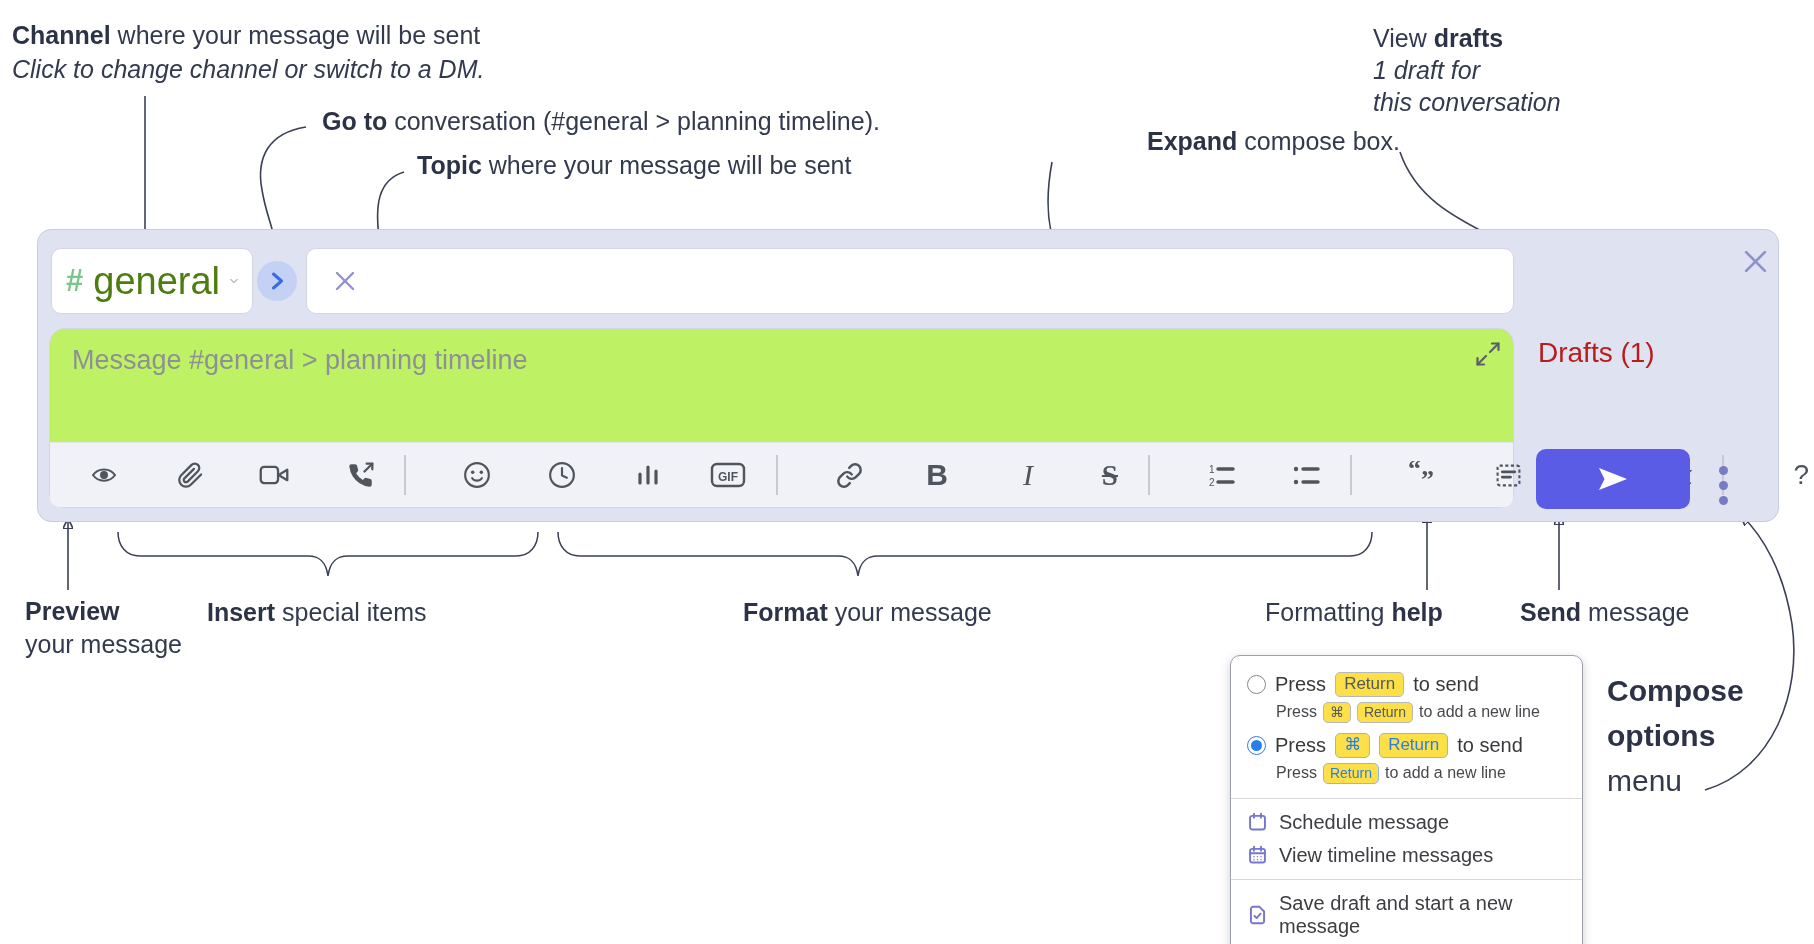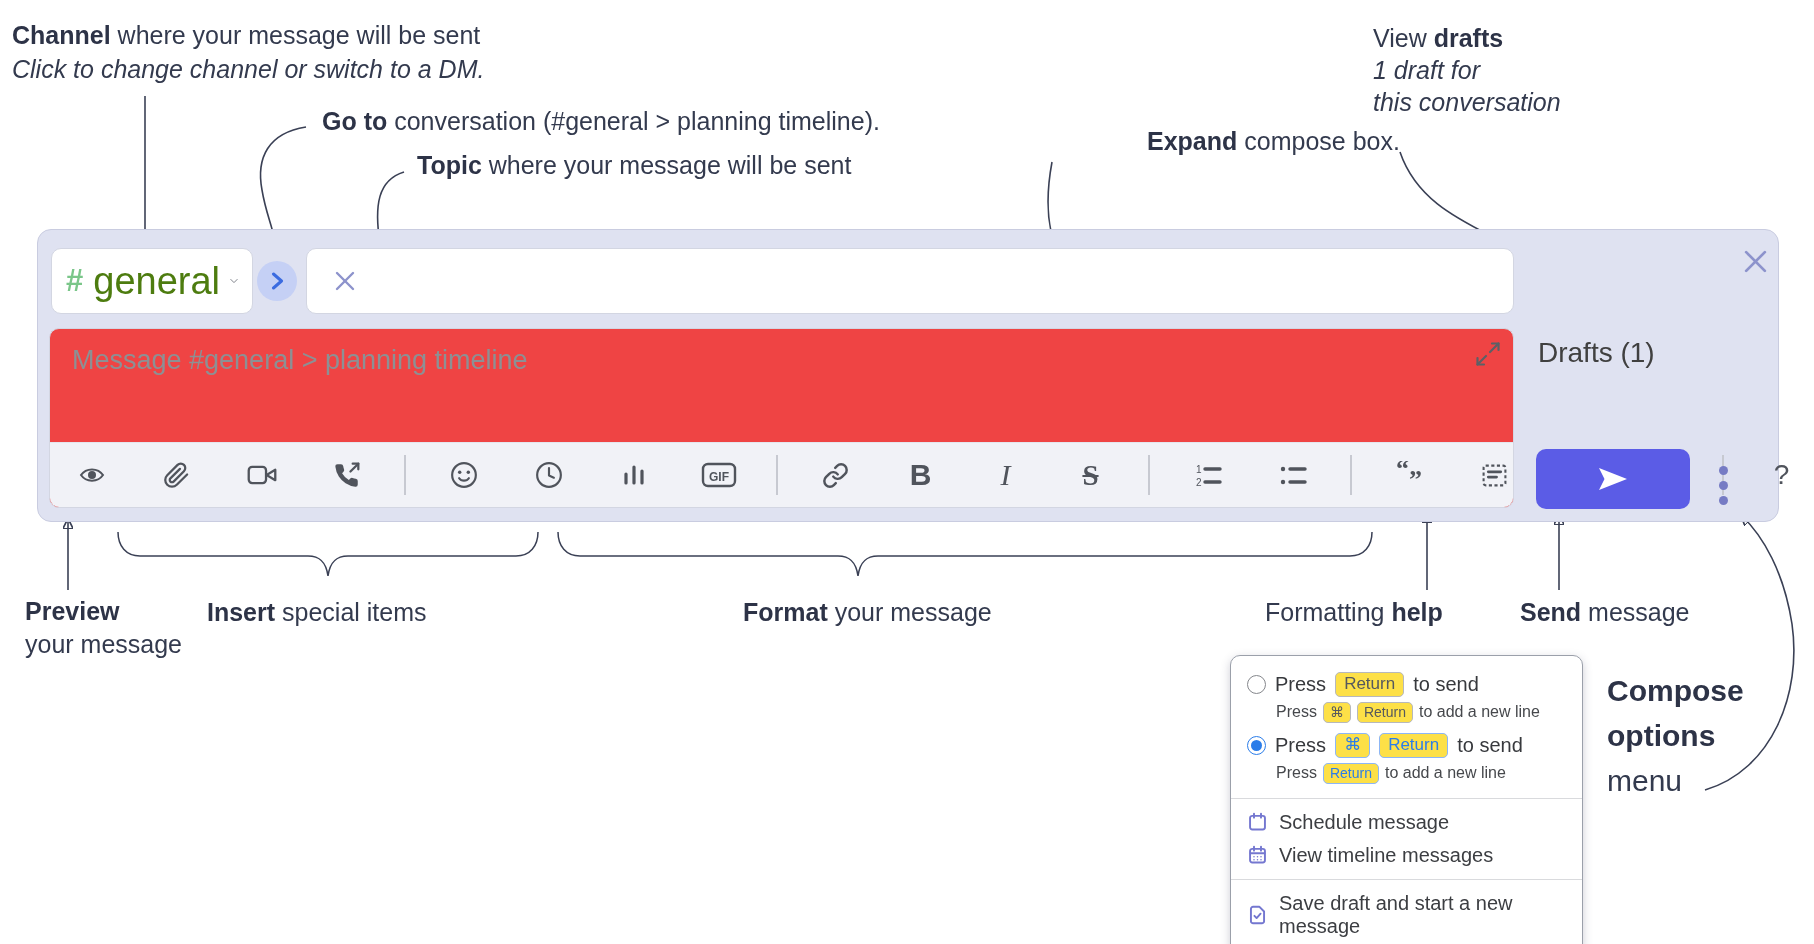--- a/index.html
+++ b/index.html
@@ -34,47 +34,47 @@
   .goto-btn {
     position:absolute; left:219px; top:31px; width:40px; height:40px; border-radius:50%;
     background:#c5d0f5; border:none; display:flex; align-items:center; justify-content:center; cursor:pointer;
   }
   .topic-wrap { left:268px; top:18px; width:1208px; height:66px; display:flex; align-items:center; padding:0 16px 0 22px; }
   .topic-input { flex:1; border:none; outline:none; font-size:28px; color:#1f2126; font-family:inherit; background:transparent; }
   .xbtn { background:none; border:none; padding:4px; cursor:pointer; line-height:0; }
 
   .message-box {
     position:absolute; left:11px; top:98px; width:1465px; height:180px;
-    background:#ef4444; border:1px solid #d3d6e2; border-radius:10px;
+    background:#bef264; border:1px solid #d3d6e2; border-radius:16px;
   }
   .msg-area { position:relative; height:113px; }
   .msg-textarea {
     width:100%; height:100%; border:none; outline:none; resize:none; background:transparent;
     font-family:inherit; font-size:27px; color:#1f2126; padding:16px 56px 0 22px;
   }
   .msg-textarea::placeholder { color:#8d9094; }
   .expand-btn { position:absolute; right:10px; top:10px; background:none; border:none; cursor:pointer; line-height:0; padding:2px; }
 
   .toolbar {
     position:absolute; left:0; right:0; bottom:0; height:65px;
     background:#f1f2f7; border-top:1px solid #e4e6ee; border-radius:0 0 9px 9px;
     display:flex; align-items:center; padding-left:14px; gap:30px;
   }
   .tbtn {
     width:55px; height:36px; border:none; background:none; padding:0; cursor:pointer;
-    display:flex; align-items:center; justify-content:center; color:#50545c; flex:0 0 auto;
+    display:flex; align-items:center; justify-content:flex-end; color:#50545c; flex:0 0 auto;
   }
   .tdiv { width:2px; height:40px; background:#c7c9d1; flex:0 0 auto; }
   .t-bold { font-size:30px; font-weight:800; color:#50545c; font-family:"Liberation Sans",sans-serif; }
   .t-italic { font-size:30px; font-style:italic; font-family:"Liberation Serif","DejaVu Serif",serif; color:#50545c; }
   .t-strike { font-size:29px; font-weight:600; text-decoration:line-through; font-family:"Liberation Serif","DejaVu Serif",serif; color:#50545c; }
   .t-math { font-size:26px; font-style:italic; font-family:"DejaVu Serif","Liberation Serif",serif; font-weight:700; color:#50545c; }
   .t-help { font-size:28px; color:#50545c; }
 
-  .drafts-link { position:absolute; left:1500px; top:107px; font-size:28px; color:#404040; cursor:pointer; }
+  .drafts-link { position:absolute; left:1500px; top:107px; font-size:28px; color:#b91c1c; cursor:pointer; }
   .send-btn {
     position:absolute; left:1498px; top:219px; width:154px; height:60px; border:none; border-radius:10px;
     background:#5b5ce6; display:flex; align-items:center; justify-content:center; cursor:pointer;
   }
   .dots-btn { position:absolute; left:1677px; top:232px; background:none; border:none; cursor:pointer; display:flex; flex-direction:column; gap:6px; padding:4px; }
   .dots-btn i { width:9px; height:9px; border-radius:50%; background:#767bc4; }
   .close-btn { position:absolute; left:1702px; top:16px; background:none; border:none; cursor:pointer; line-height:0; padding:2px; }
 
   
   .popup {

